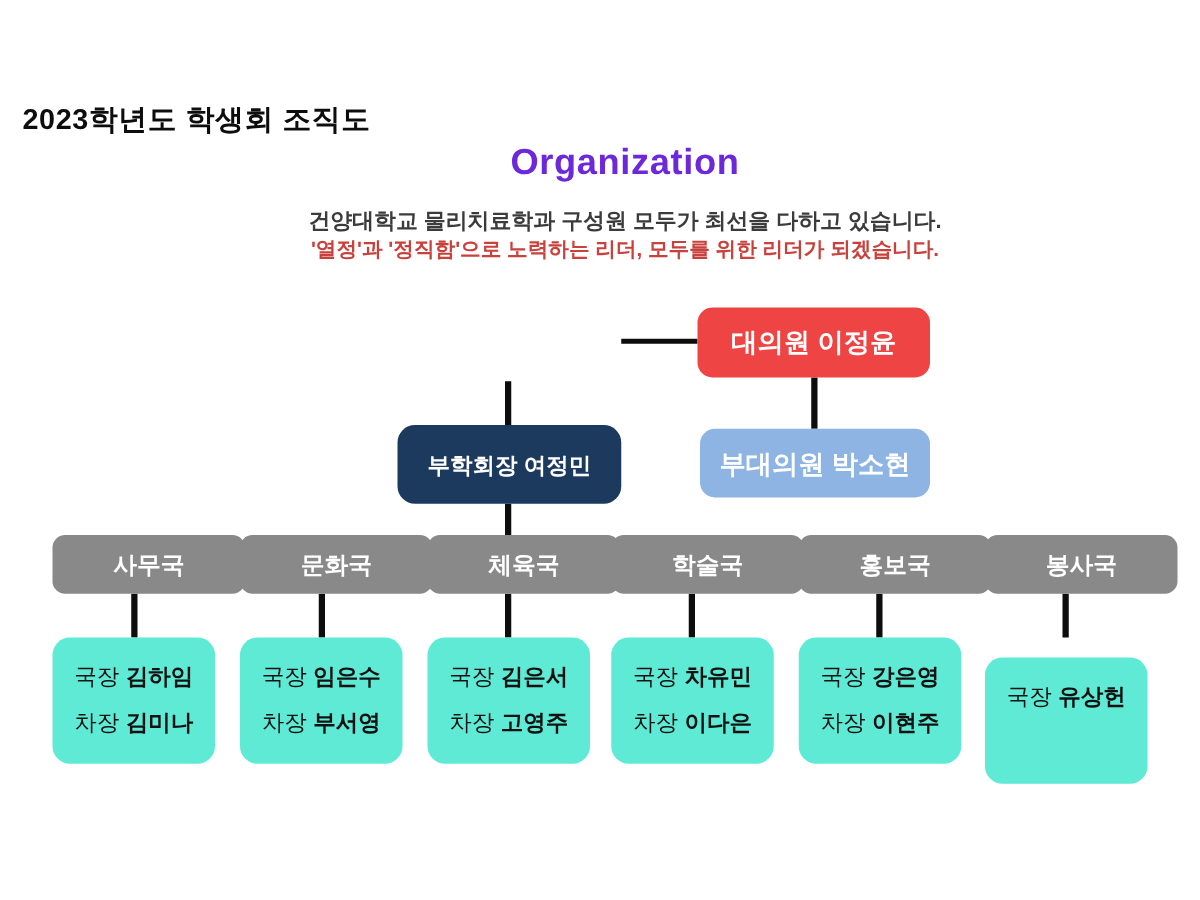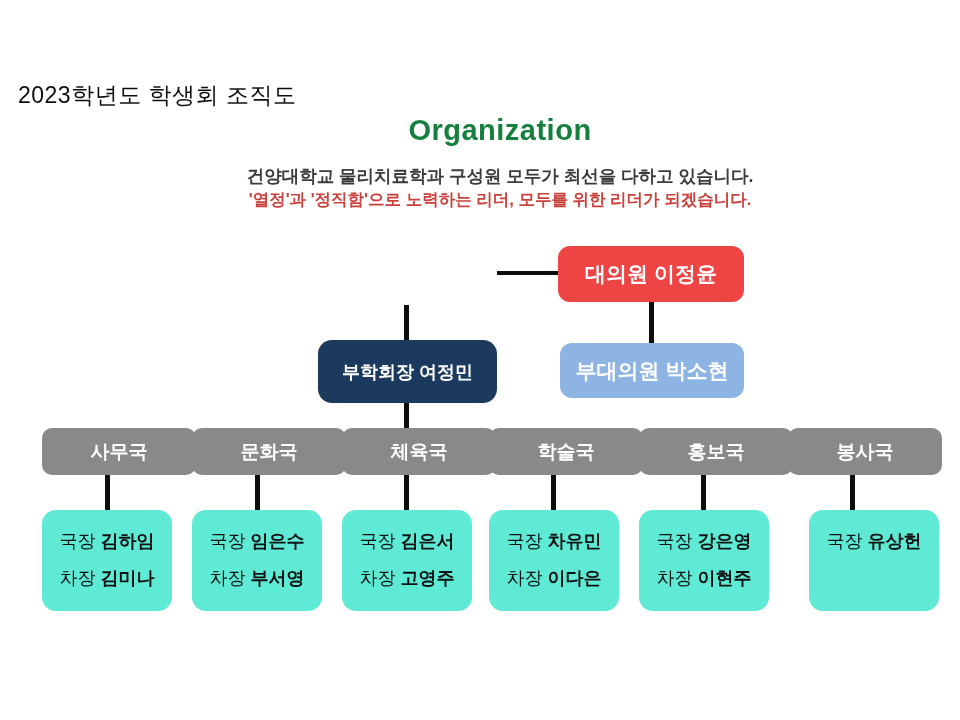--- a/index.html
+++ b/index.html
@@ -1,23 +1,23 @@
 <!DOCTYPE html>
 <html><head>
 <meta charset="utf-8">
 <style>
   html,body{margin:0;padding:0;background:#ffffff;}
   body{font-family:"Liberation Sans","DejaVu Sans",sans-serif;}
   .slide{position:relative;width:960px;height:720px;background:#ffffff;overflow:hidden;}
 
-  .slide-title{position:absolute;left:18px;top:80px;font-size:23px;font-weight:400;
+  .slide-title{position:absolute;left:18px;top:80px;font-size:23px;font-weight:700;
     color:#0d0d0d;letter-spacing:0.5px;white-space:nowrap;}
 
   .center-band{position:absolute;left:40px;width:920px;text-align:center;font-weight:bold;}
-  .org-heading{top:114px;font-size:29px;font-weight:700;color:#15803d;letter-spacing:0.5px;}
+  .org-heading{top:114px;font-size:29px;font-weight:700;color:#6d28d9;letter-spacing:0.5px;}
   .sub1{top:164px;font-size:17.5px;color:#3b3b3b;}
   .sub2{top:189px;font-size:16.5px;color:#c9413c;}
 
   .box{position:absolute;display:flex;align-items:center;justify-content:center;
     color:#ffffff;font-weight:700;z-index:2;}
   .box-president{left:318px;top:243px;width:179px;height:62px;background:#0e8278;
     border-radius:14px;font-size:21px;}
   .box-delegate{left:558px;top:246px;width:186px;height:56px;background:#ef4444;
     border-radius:12px;font-size:21px;}
   .box-vicepresident{left:318px;top:340px;width:179px;height:63px;background:#1c3a5e;
@@ -120,20 +120,20 @@
     <div class="member-line">
       <span class="role">국장</span>
       <span class="person">강은영</span>
     </div>
     <div class="member-line">
       <span class="role">차장</span>
       <span class="person">이현주</span>
     </div>
   </div>
 
-  <div class="member-box" style="left:809px;">
+  <div class="member-box" style="left:788px;margin-top:16px;">
     <div class="member-line">
       <span class="role">국장</span>
       <span class="person">유상헌</span>
     </div>
   </div>
 
 </div>
 
 </body></html>

